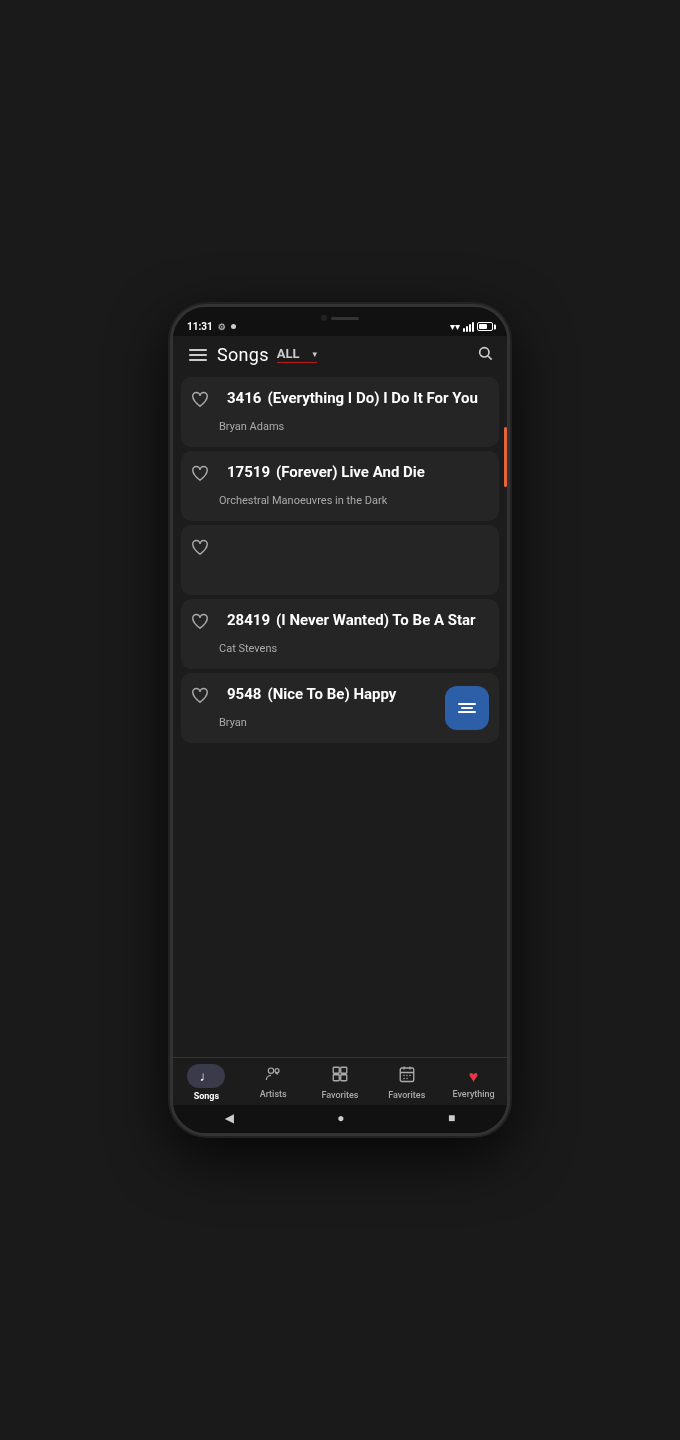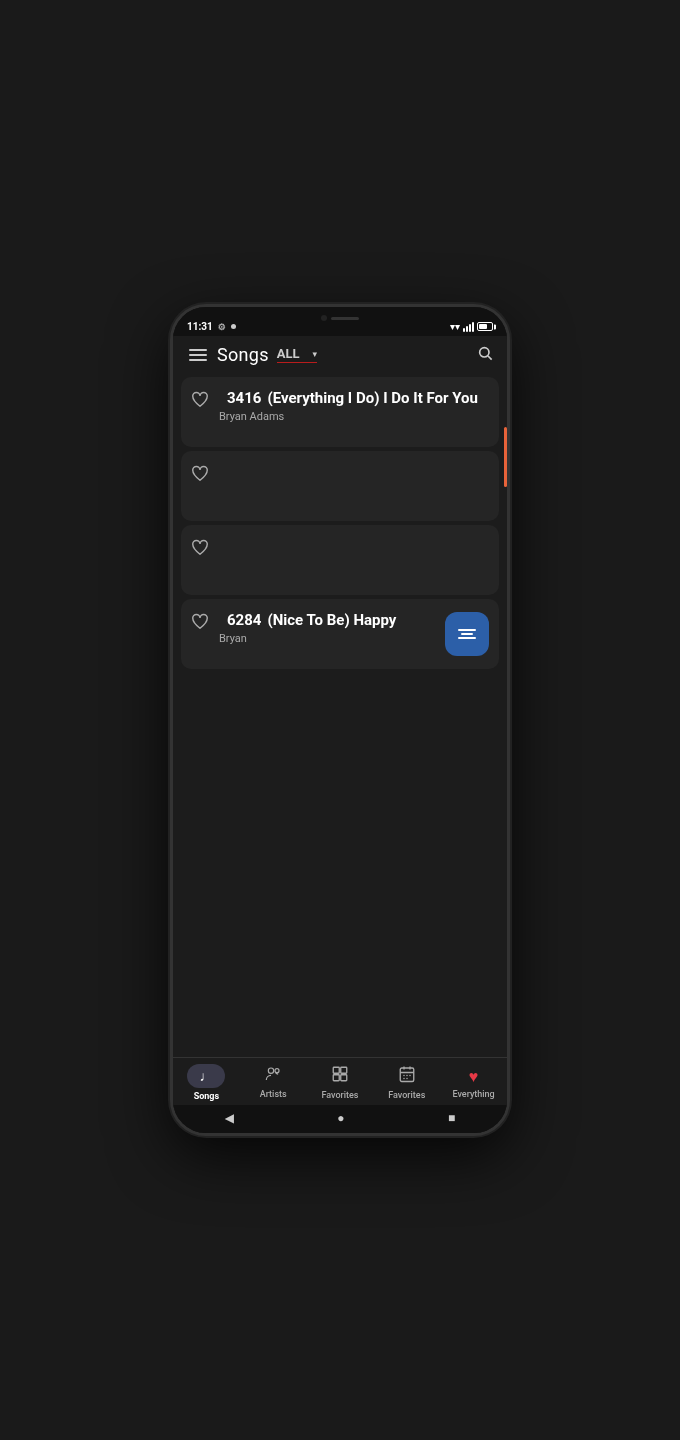--- a/index.html
+++ b/index.html
@@ -261,21 +261,21 @@
     .song-title {
       color: #fff;
       font-size: 15px;
       font-weight: 700;
       line-height: 1.3;
     }
 
     .song-artist {
       color: #aaa;
       font-size: 11px;
-      margin-top: 1px;
+      margin-top: 11px;
     }
 
     .detail-btn {
       background: #2c5fa8;
       border-radius: 12px;
       width: 44px;
       height: 44px;
       display: flex;
       align-items: center;
       justify-content: center;
@@ -427,47 +427,68 @@
         </span>
         <div class="song-info">
           <div class="song-title-row">
             <span class="song-id">3416</span>
             <span class="song-title">(Everything I Do) I Do It For You</span>
           </div>
           <div class="song-artist">Bryan Adams</div>
         </div>
       </div>
 
-
       <div class="song-item">
         <span class="heart-btn">
           <svg width="18" height="16" viewBox="0 0 24 22" fill="none" stroke="#aaa" stroke-width="2">
             <path d="M12 21C12 21 2 13.5 2 7a5 5 0 0 1 10 0 5 5 0 0 1 10 0c0 6.5-10 14-10 14z"></path>
           </svg>
         </span>
+        <div class="song-info">
+          <div class="song-title-row">
+            <span class="song-id">17519</span>
+            <span class="song-title">(Forever) Live And Die</span>
+          </div>
+          <div class="song-artist">Orchestral Manoeuvres in the Dark</div>
+        </div>
       </div>
 
       <div class="song-item">
         <span class="heart-btn">
           <svg width="18" height="16" viewBox="0 0 24 22" fill="none" stroke="#aaa" stroke-width="2">
             <path d="M12 21C12 21 2 13.5 2 7a5 5 0 0 1 10 0 5 5 0 0 1 10 0c0 6.5-10 14-10 14z"></path>
           </svg>
         </span>
       </div>
 
-
       <div class="song-item">
         <span class="heart-btn">
           <svg width="18" height="16" viewBox="0 0 24 22" fill="none" stroke="#aaa" stroke-width="2">
             <path d="M12 21C12 21 2 13.5 2 7a5 5 0 0 1 10 0 5 5 0 0 1 10 0c0 6.5-10 14-10 14z"></path>
           </svg>
         </span>
         <div class="song-info">
           <div class="song-title-row">
-            <span class="song-id">6284</span>
+            <span class="song-id">28419</span>
+            <span class="song-title">(I Never Wanted) To Be A Star</span>
+          </div>
+          <div class="song-artist">Cat Stevens</div>
+        </div>
+      </div>
+
+
+      <div class="song-item">
+        <span class="heart-btn">
+          <svg width="18" height="16" viewBox="0 0 24 22" fill="none" stroke="#aaa" stroke-width="2">
+            <path d="M12 21C12 21 2 13.5 2 7a5 5 0 0 1 10 0 5 5 0 0 1 10 0c0 6.5-10 14-10 14z"></path>
+          </svg>
+        </span>
+        <div class="song-info">
+          <div class="song-title-row">
+            <span class="song-id">9548</span>
             <span class="song-title">(Nice To Be) Happy</span>
           </div>
           <div class="song-artist">Bryan</div>
         </div>
         <div class="detail-btn">
           <div class="detail-icon">
             <div class="detail-line"></div>
             <div class="detail-line detail-line-short"></div>
             <div class="detail-line"></div>
           </div>

